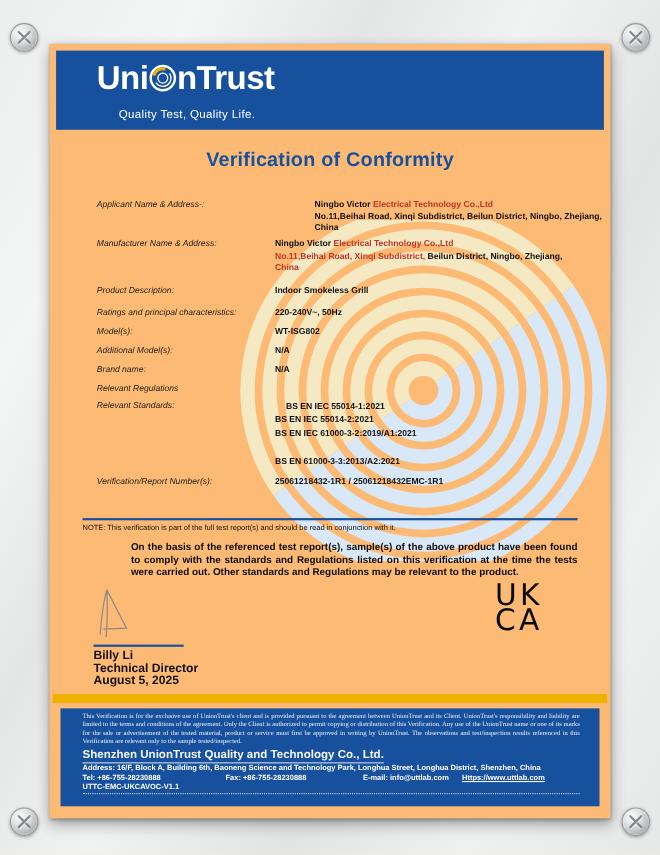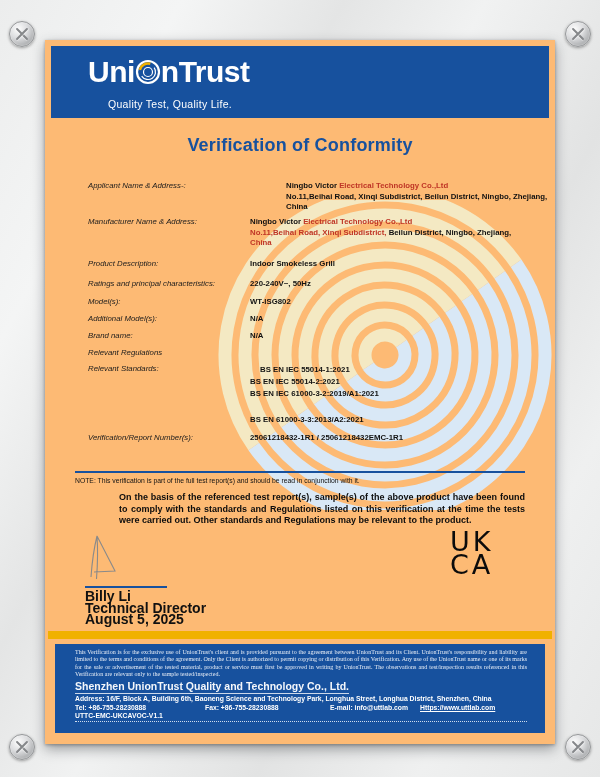--- a/index.html
+++ b/index.html
@@ -58,21 +58,21 @@
   
   .note-block{position:absolute;left:30px;right:30px;top:431px;border-top:2px solid var(--brand-blue);padding-top:4px;z-index:2;}
   .note-text{font-size:6.8px;color:#111;}
   .statement{
     position:absolute;left:30px;right:30px;top:452px;z-index:2;
     font-size:9px;font-weight:700;color:#0d0d0d;text-align:justify;line-height:11.5px;margin-left:44px;
   }
   
   .signature{position:absolute;left:38px;top:492px;z-index:2;}
   .sig-line{position:absolute;left:40px;top:546px;width:82px;height:2px;background:var(--brand-blue);z-index:2;}
-  .signatory{position:absolute;left:40px;top:551px;z-index:2;font-size:14px;font-weight:700;color:#111;line-height:11.5px;}
+  .signatory{position:absolute;left:40px;top:551px;z-index:2;font-size:11px;font-weight:700;color:#111;line-height:11.5px;}
   .ukca{
     position:absolute;left:405px;top:490px;z-index:2;color:#0b0b0b;
     font-size:27px;font-weight:400;line-height:23px;letter-spacing:3px;font-family:"DejaVu Sans", sans-serif;
   }
   
   .gold-bar{position:absolute;left:3px;top:591px;width:504px;height:8px;background:var(--gold-bar);}
   .footer{position:absolute;left:10px;top:604px;width:490px;height:89px;background:var(--brand-blue);color:#fff;}
   .disclaimer{
     position:absolute;left:20px;right:18px;top:5px;
     font-family:"Liberation Serif", serif;font-size:6px;line-height:7.3px;text-align:justify;color:#e9eef6;

